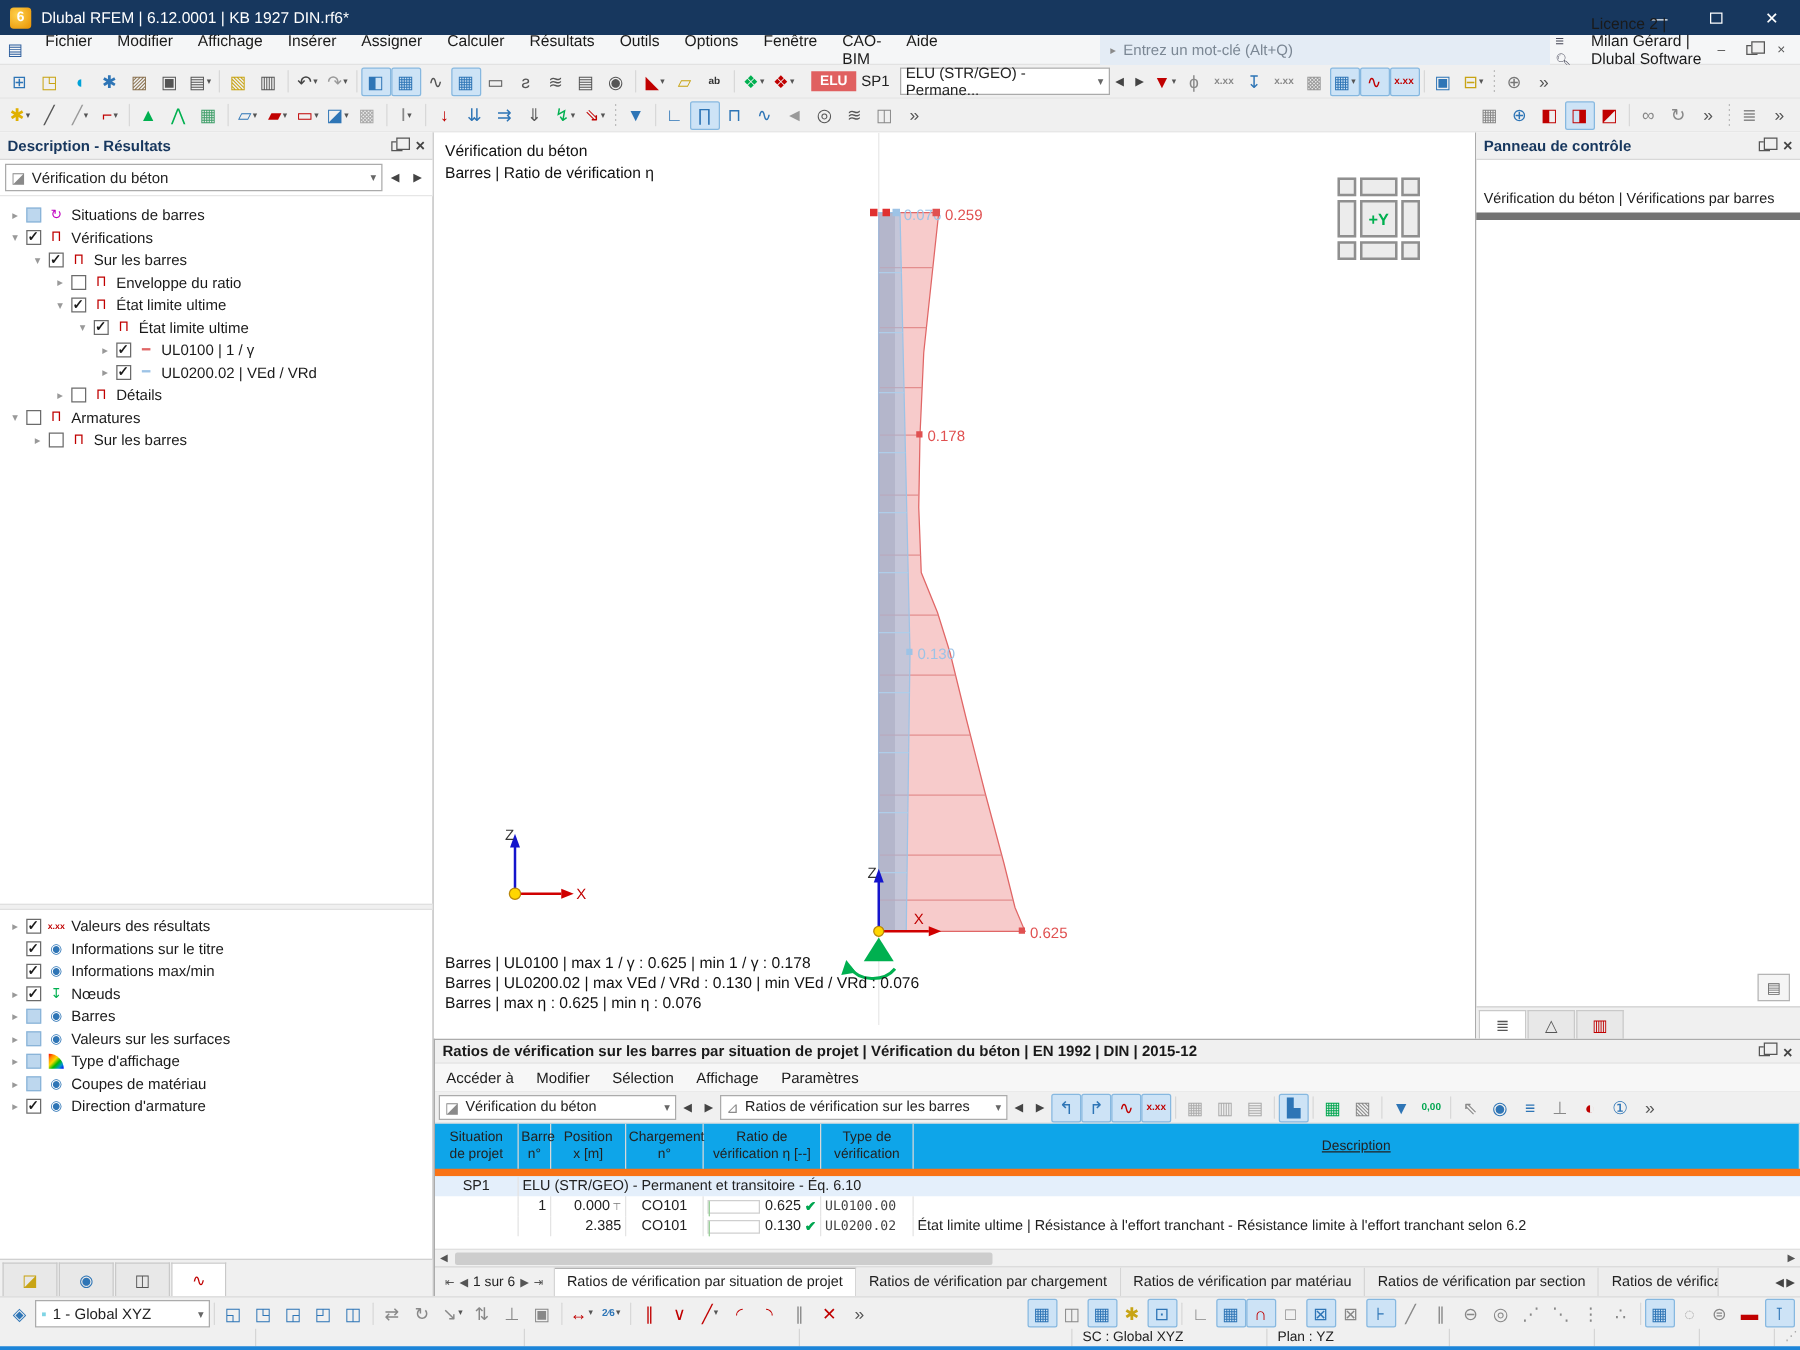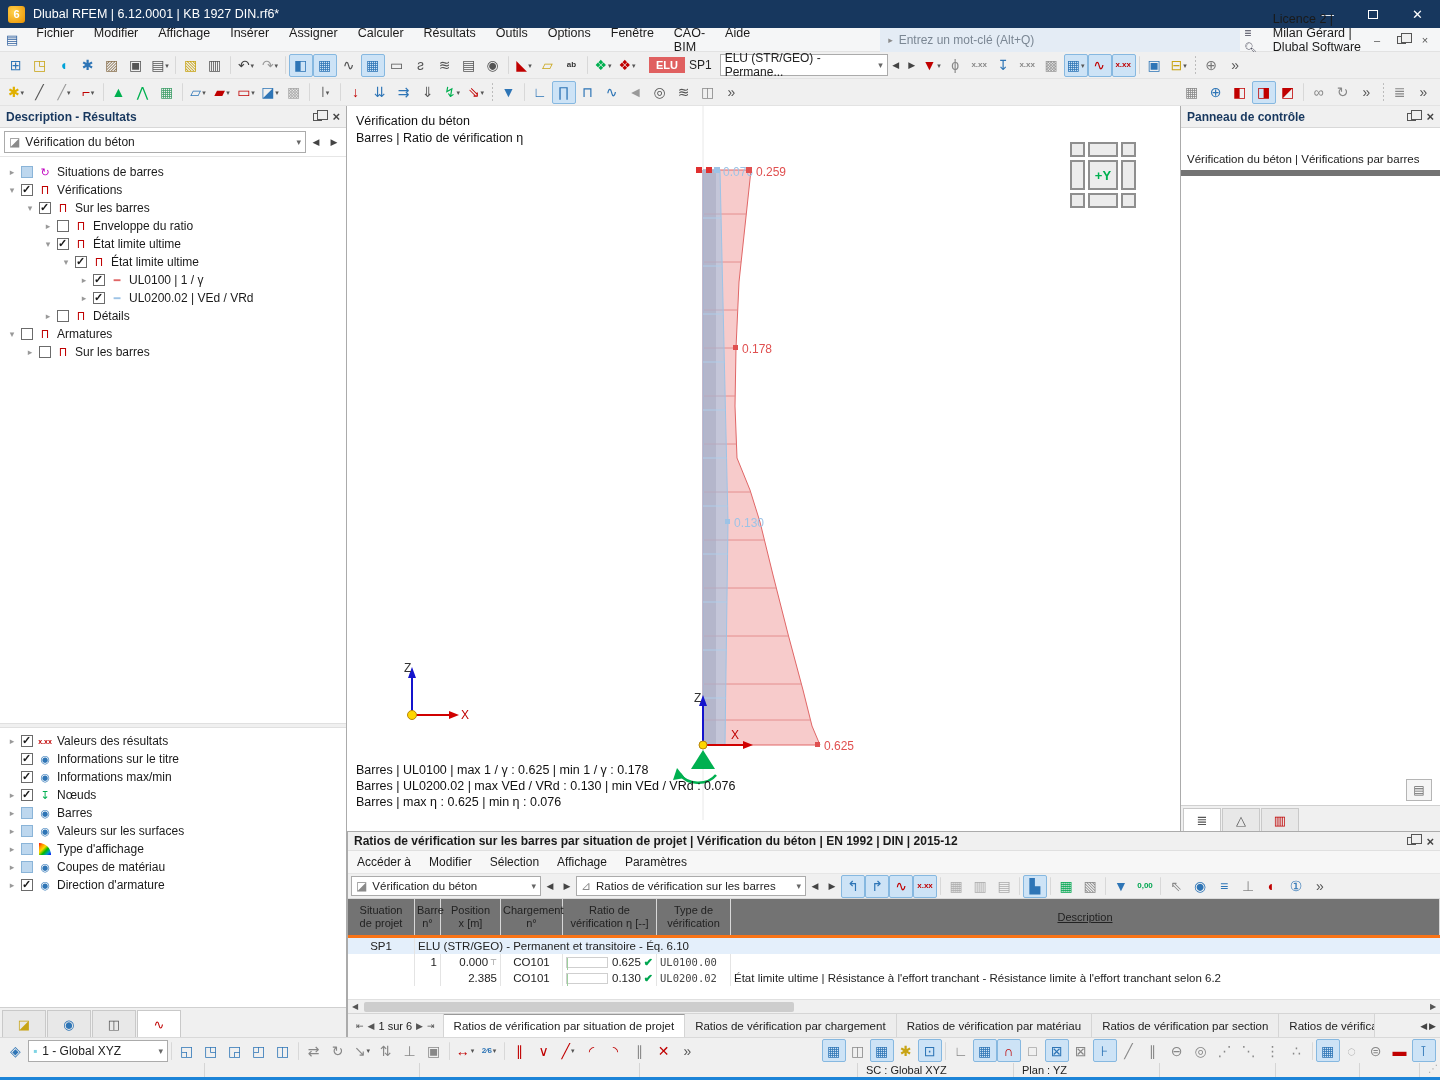--- a/index.html
+++ b/index.html
@@ -97,21 +97,21 @@
 
   
   #tablepanel { position:absolute; left:347px; top:831px; width:1093px; height:206px; background:#fff; border-top:1px solid #ABABAB; border-left:1px solid #ABABAB; display:flex; flex-direction:column; font-size:12px; }
   #tp-title { height:19px; background:#F0F0F0; display:flex; align-items:center; padding:0 6px; border-bottom:1px solid #E0E0E0; }
   #tp-title .t { font-weight:bold; font-size:12px; color:#1a1a1a; }
   #tp-menu { height:23px; display:flex; align-items:center; background:#F7F7F7; border-bottom:1px solid #E6E6E6; }
   #tp-menu .menu-item { font-size:12px; padding:3px 9px; }
   #tp-toolbar { height:25px; display:flex; align-items:center; background:#F0F0F0; padding:0 3px; border-bottom:1px solid #DADADA; gap:1px; }
   #tp-toolbar .combo { height:20px; font-size:11.5px; }
   #tp-table { flex:none; }
-  .thead { display:flex; border-bottom:3px solid #f97316; background:#737373; }
+  .thead { display:flex; border-bottom:6px solid #f97316; background:#0ea5e9; }
   .th { border-right:1px solid #D8D8D8; font-size:11px; text-align:center; padding:3px 2px; height:36px; display:flex; flex-direction:column; justify-content:center; line-height:13px; flex:none; }
   .th.flexcol { flex:1;text-decoration:underline; }
   .trow { display:flex; height:16px; align-items:center; font-size:11.5px; }
   .trow .td { border-right:1px solid #E4E4E4; height:16px; display:flex; align-items:center; padding:0 3px; flex:none; }
   .group-row { background:#E4EFFB; }
   .td.c { justify-content:center; } .td.r { justify-content:flex-end; }
   .td.flexcol { flex:1; border-right:none; }
   .pos-marker { font-size:8px; color:#777; margin-left:2px; }
   .ratio-wrap { display:flex; align-items:center; width:100%; gap:3px; }
   .ratio-bar { width:42px; height:11px; border:1px solid #CFCFCF; background:#fff; flex:none; }

